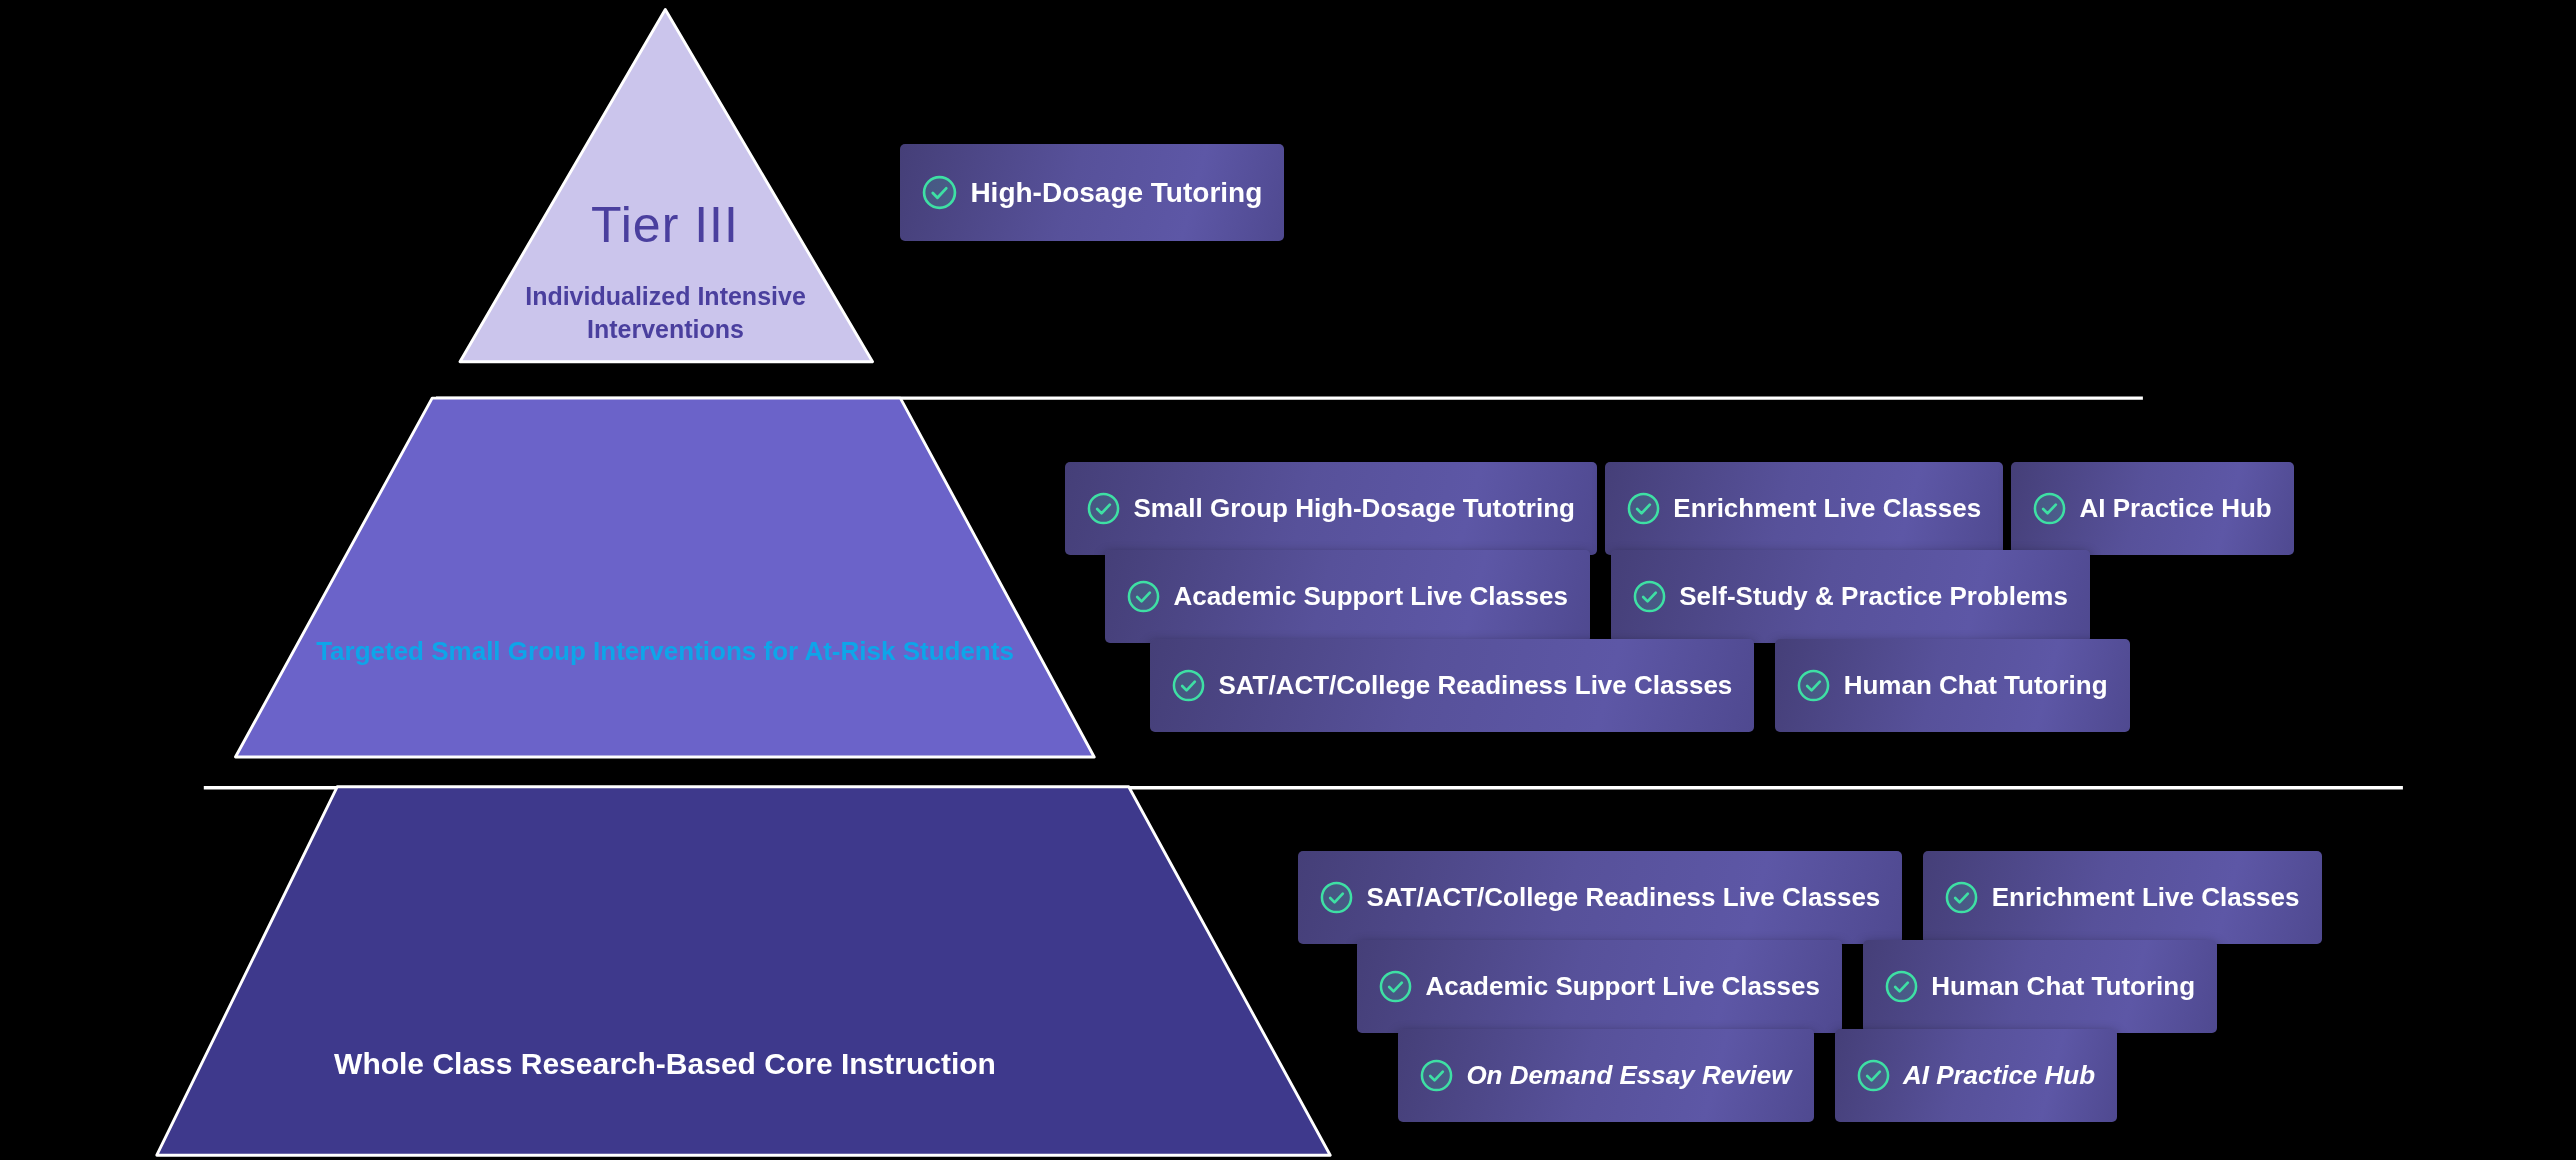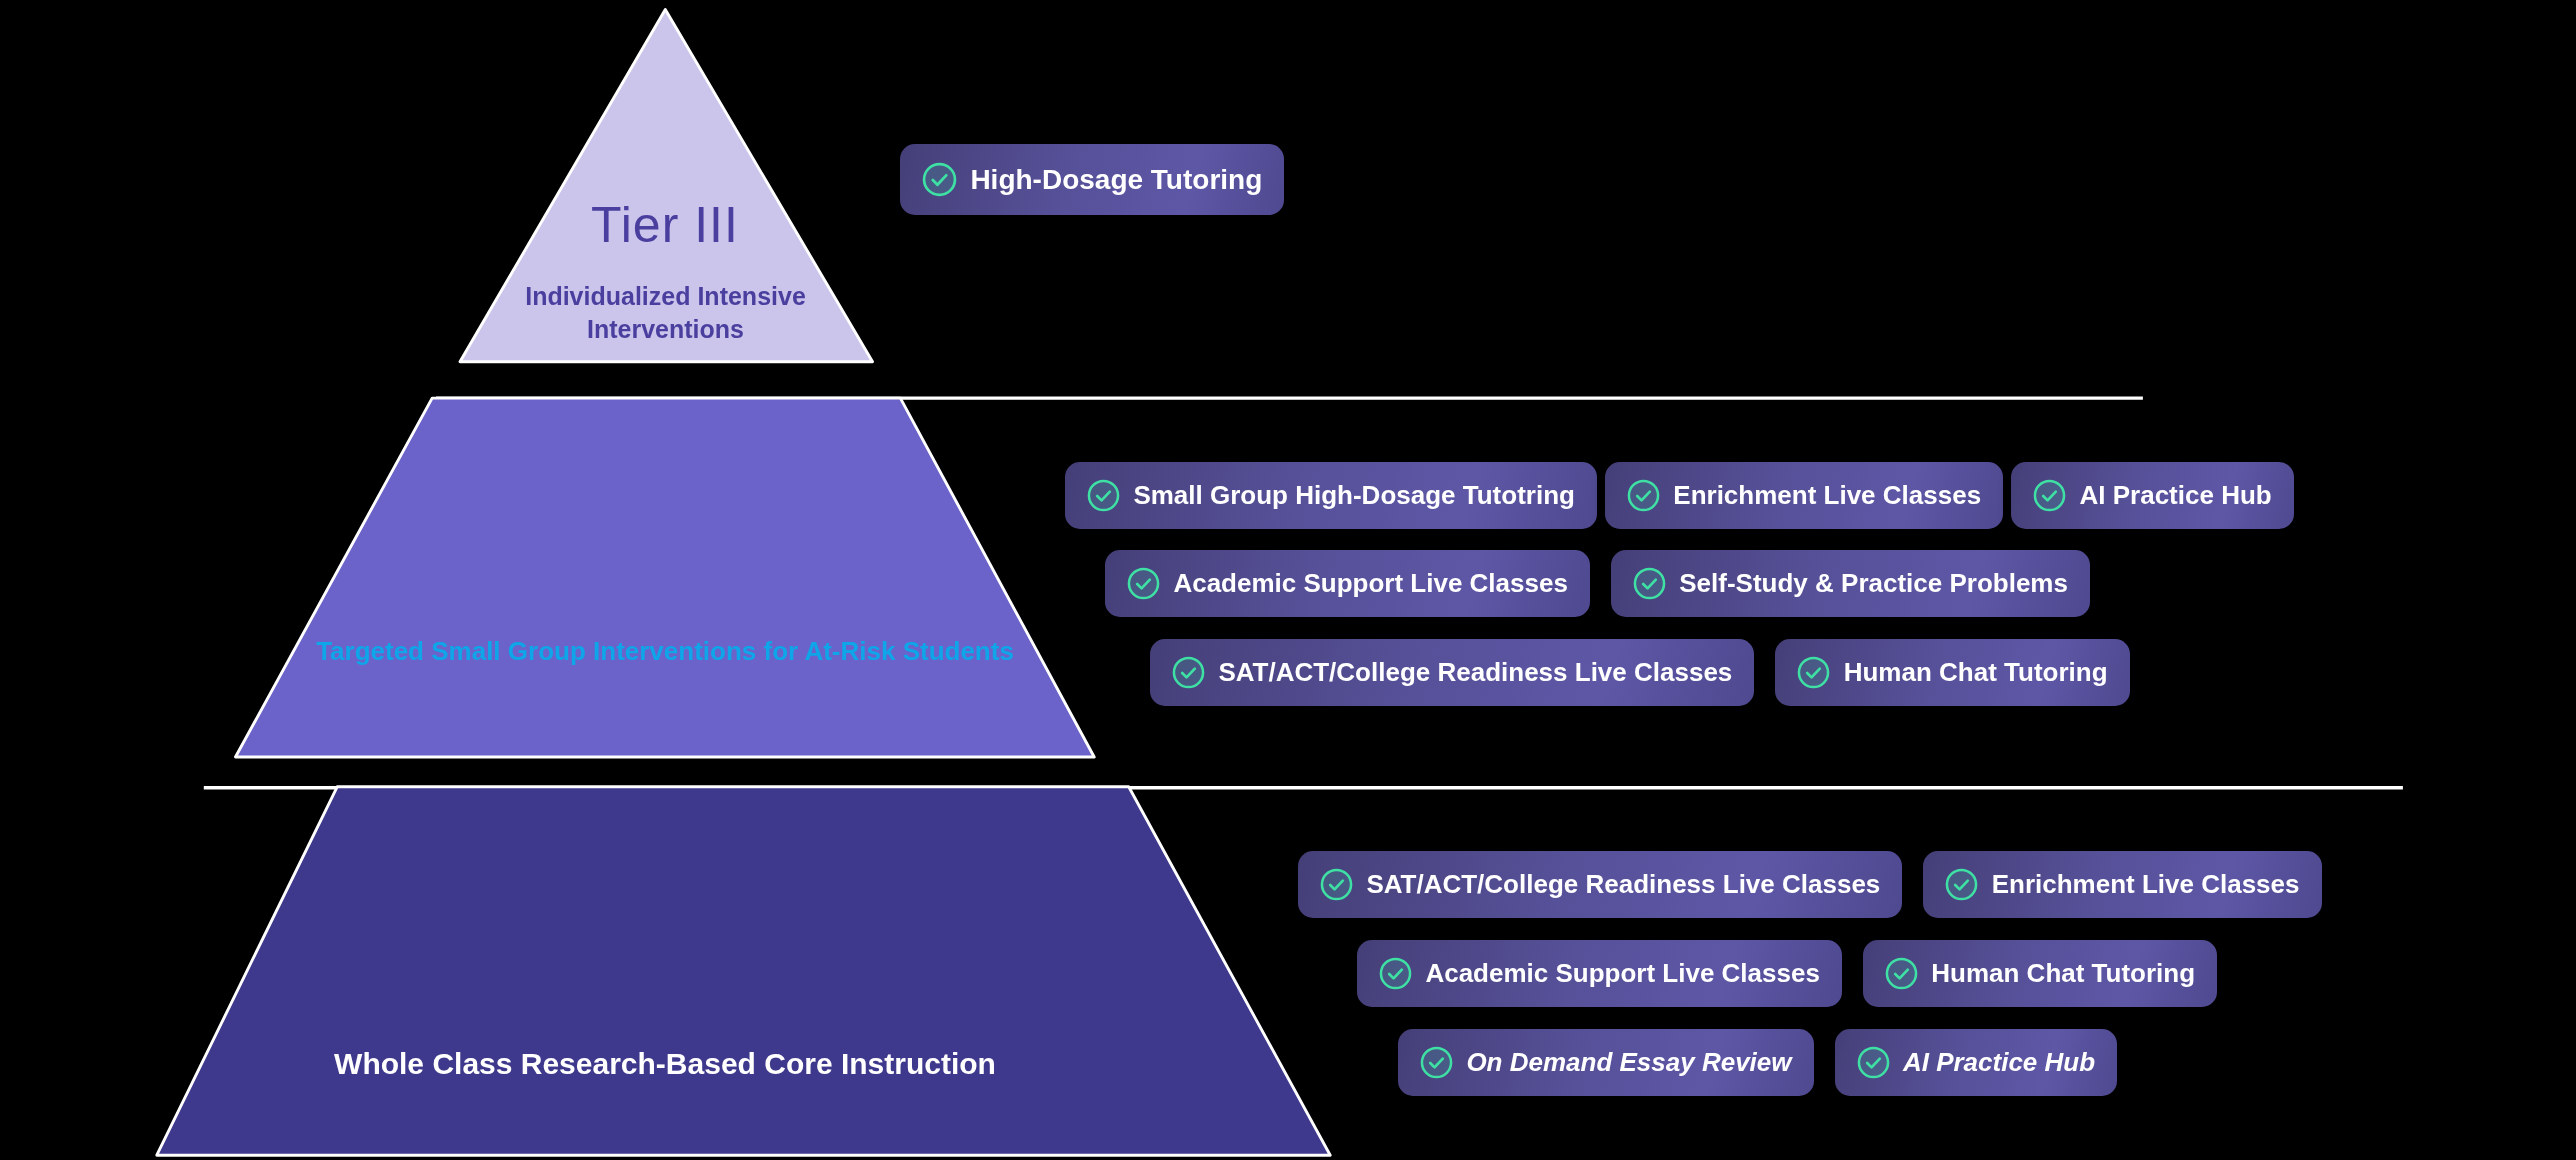--- a/index.html
+++ b/index.html
@@ -26,21 +26,21 @@
   .t2-title{top:526px;color:#fff;}
   .t2-sub{top:635px;left:281px;width:768px;font-size:26px;color:#0ea5e9;}
   .t1-title{top:929px;color:#fff;}
   .t1-sub{top:1044px;left:281px;width:768px;font-size:30px;color:#fff;}
 
   .badge-row{
     position:absolute;display:flex;gap:21px;align-items:center;
   }
   .badge{
     display:inline-flex;align-items:center;gap:13.4px;
-    height:67px;padding:0 22px;border-radius:15px;white-space:nowrap;
+    height:67px;padding:13px 22px;border-radius:5px;white-space:nowrap;
     background:linear-gradient(105deg,#453f78 0%,#57519a 45%,#5d57a6 75%,#4f4990 100%);
     box-shadow:0 4.8px 11.5px rgba(0,0,0,0.45);
     color:var(--badge-text,#fff);font-size:26px;font-weight:600;
   }
   .badge--lg{height:71px;font-size:28px;}
   .check{flex:0 0 auto;}
   .check circle{fill:rgba(62,224,164,0.14);stroke:var(--check-green,#3ee0a4);stroke-width:2.6;}
   .check path{fill:none;stroke:var(--check-green,#3ee0a4);stroke-width:2.8;stroke-linecap:round;stroke-linejoin:round;}
 
   .r-t3{left:900px;top:144px;}

